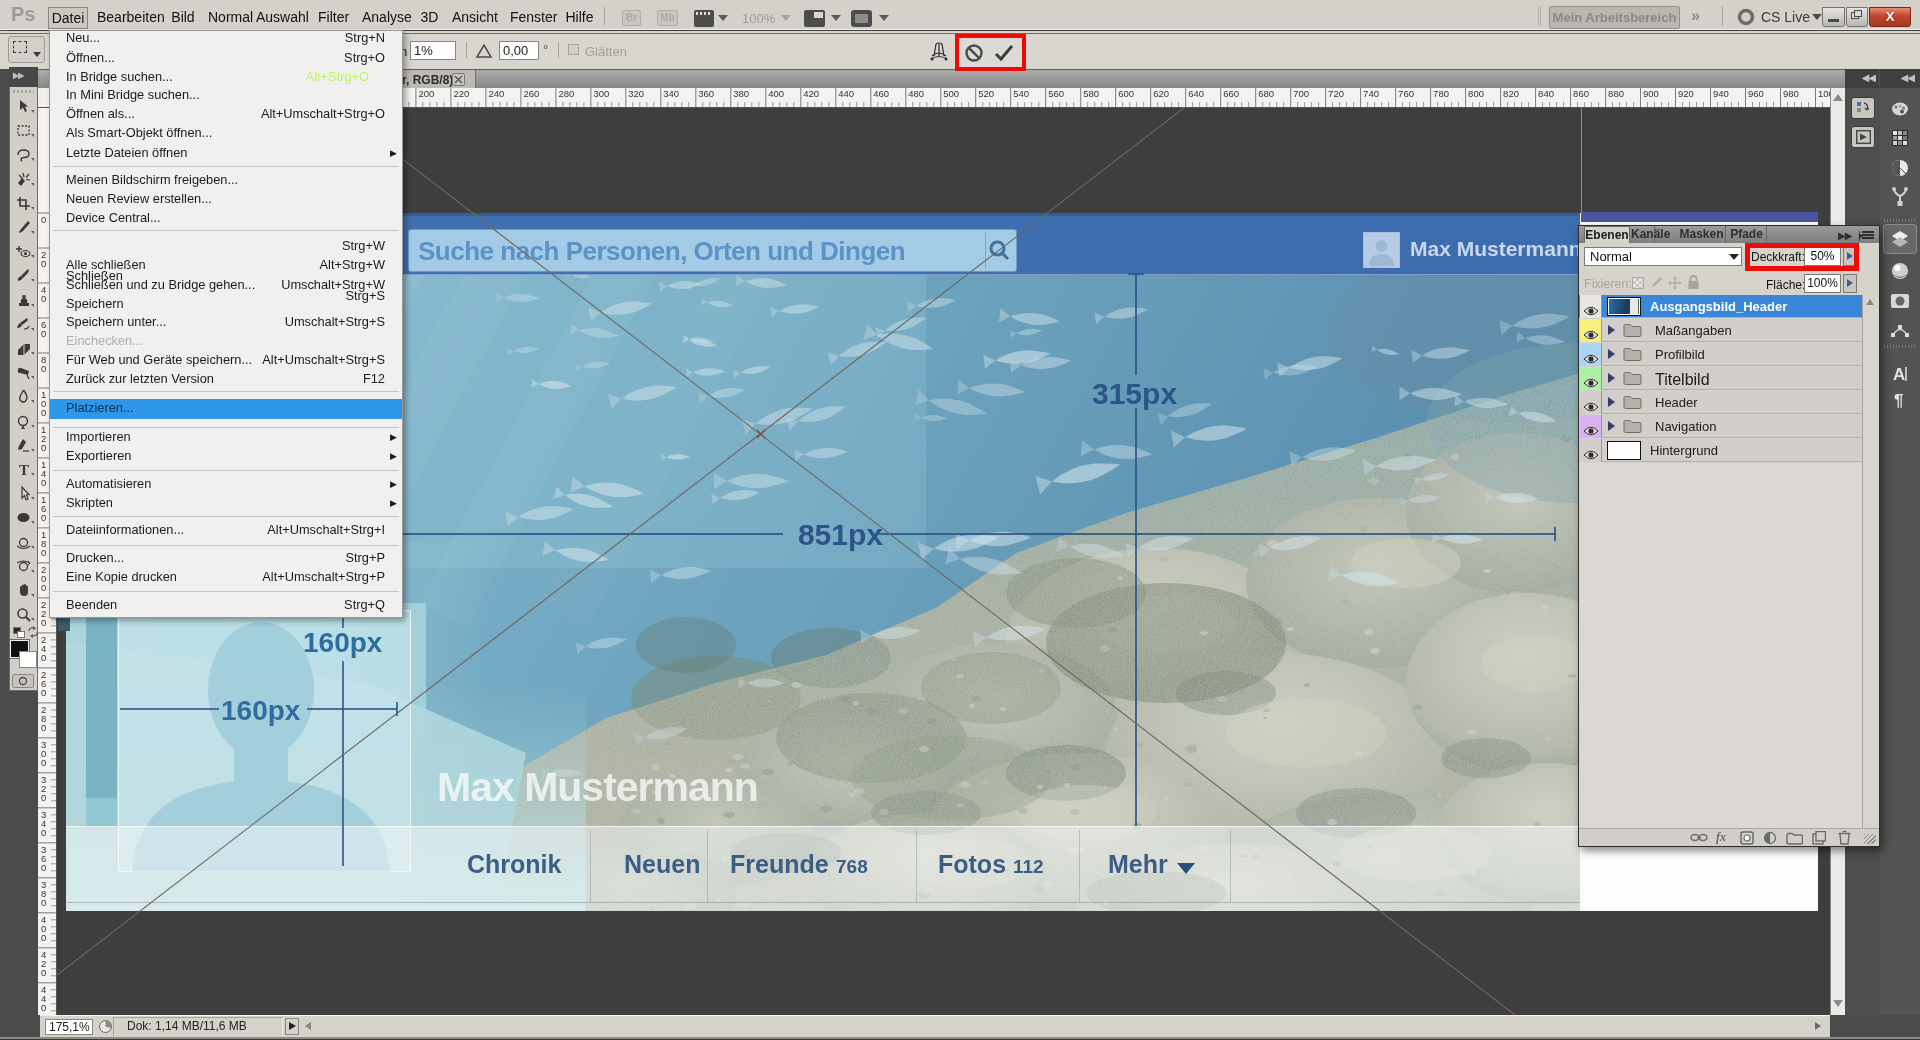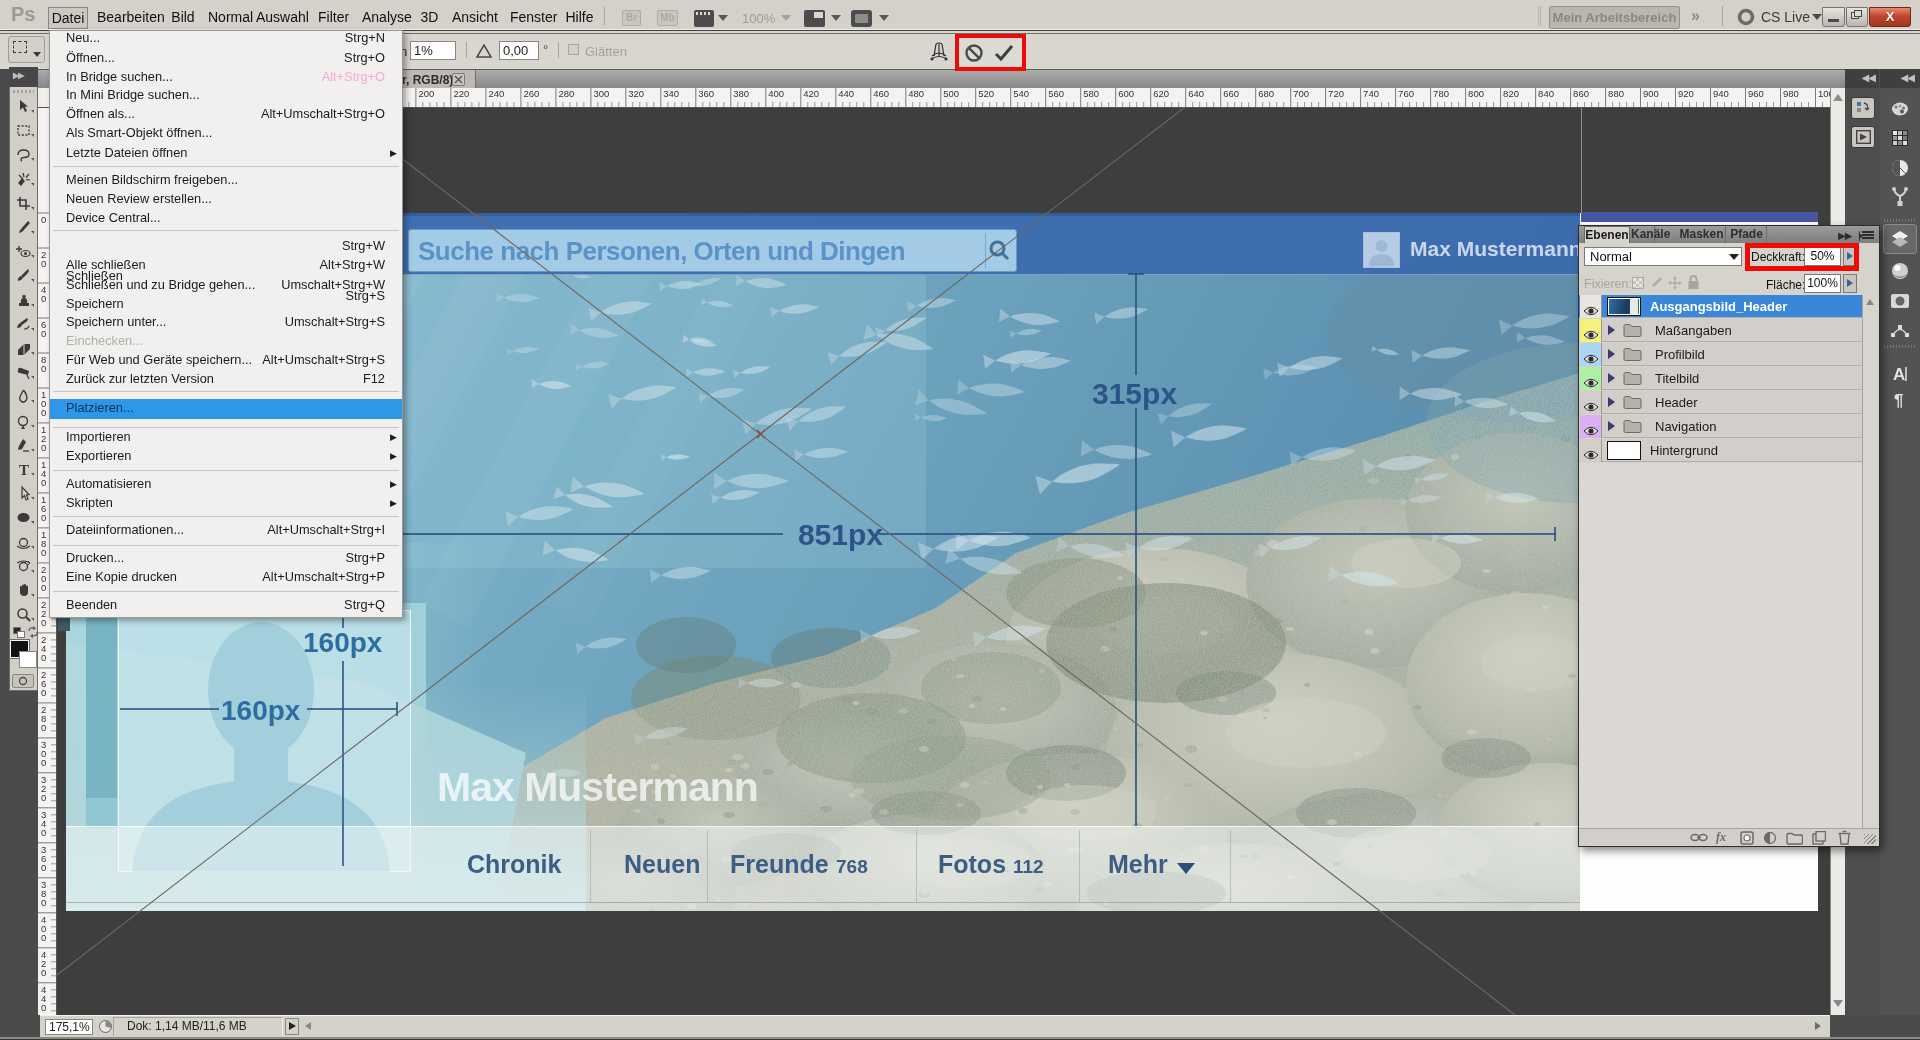--- a/index.html
+++ b/index.html
@@ -1476,21 +1476,21 @@
 <div class="a" style="left:1579px;top:367px;width:283px;height:23px;background:#d2cfca;border-bottom:1px solid #b2afaa;"></div>
 <div class="a" style="left:1580px;top:367px;width:22px;height:23px;background:#adf1a4;border-right:1px solid #9a978f;"></div>
 <div class="a" style="left:1583px;top:374px;"><svg width="16" height="10" viewBox="0 0 16 10">
       <path d="M1 5 Q8 -2.5 15 5 Q8 12.5 1 5 Z" fill="#e4e2de" stroke="#2a2a2a" stroke-width="1"></path>
       <circle cx="8" cy="5" r="2.6" fill="#2a2a2a"></circle>
     </svg></div>
 <div class="a" style="left:1608px;top:373px;width:0;height:0;border-top:5px solid transparent;border-bottom:5px solid transparent;border-left:7px solid #3a3a6e;"></div>
 <svg class="a" style="left:1623px;top:371px;" width="19" height="15" viewBox="0 0 19 15">
     <path d="M1 3 Q1 1.5 2.5 1.5 L7 1.5 L9 3.5 L16.5 3.5 Q18 3.5 18 5 L18 12 Q18 13.5 16.5 13.5 L2.5 13.5 Q1 13.5 1 12 Z" fill="#b5b1a9" stroke="#6e6b64" stroke-width="1"></path>
   </svg>
-<div class="a" style="left:1655px;top:371px;font-size:13px;color:#1a1a1a;">Titelbild</div>
+<div class="a" style="left:1655px;top:371px;font-size:16px;color:#1a1a1a;">Titelbild</div>
 <div class="a" style="left:1579px;top:391px;width:283px;height:23px;background:#d2cfca;border-bottom:1px solid #b2afaa;"></div>
 <div class="a" style="left:1580px;top:391px;width:22px;height:23px;background:#d2cfca;border-right:1px solid #9a978f;"></div>
 <div class="a" style="left:1583px;top:398px;"><svg width="16" height="10" viewBox="0 0 16 10">
       <path d="M1 5 Q8 -2.5 15 5 Q8 12.5 1 5 Z" fill="#e4e2de" stroke="#2a2a2a" stroke-width="1"></path>
       <circle cx="8" cy="5" r="2.6" fill="#2a2a2a"></circle>
     </svg></div>
 <div class="a" style="left:1608px;top:397px;width:0;height:0;border-top:5px solid transparent;border-bottom:5px solid transparent;border-left:7px solid #3a3a6e;"></div>
 <svg class="a" style="left:1623px;top:395px;" width="19" height="15" viewBox="0 0 19 15">
     <path d="M1 3 Q1 1.5 2.5 1.5 L7 1.5 L9 3.5 L16.5 3.5 Q18 3.5 18 5 L18 12 Q18 13.5 16.5 13.5 L2.5 13.5 Q1 13.5 1 12 Z" fill="#b5b1a9" stroke="#6e6b64" stroke-width="1"></path>
   </svg>
@@ -1554,21 +1554,21 @@
 <div class="a" style="left:53px;top:470px;width:346px;height:1px;background:#c5c4c2;"></div>
 <div class="a" style="left:53px;top:516px;width:346px;height:1px;background:#c5c4c2;"></div>
 <div class="a" style="left:53px;top:545px;width:346px;height:1px;background:#c5c4c2;"></div>
 <div class="a" style="left:53px;top:591px;width:346px;height:1px;background:#c5c4c2;"></div>
 <div class="a" style="left:50px;top:399px;width:352px;height:20px;background:#2f97e8;"></div>
 <div class="a" style="left:66px;top:30px;font-size:12.8px;color:#1a1a1a;">Neu...</div>
 <div class="a" style="left:60px;top:30px;width:325px;text-align:right;font-size:12.8px;color:#1a1a1a;">Strg+N</div>
 <div class="a" style="left:66px;top:50px;font-size:12.8px;color:#1a1a1a;">Öffnen...</div>
 <div class="a" style="left:60px;top:50px;width:325px;text-align:right;font-size:12.8px;color:#1a1a1a;">Strg+O</div>
 <div class="a" style="left:66px;top:69px;font-size:12.8px;color:#1a1a1a;">In Bridge suchen...</div>
-<div class="a" style="left:60px;top:69px;width:325px;text-align:right;font-size:12.8px;color:#f9a8d4;">Alt+Strg+O</div>
+<div class="a" style="left:44px;top:69px;width:325px;text-align:right;font-size:12.8px;color:#bef264;">Alt+Strg+O</div>
 <div class="a" style="left:66px;top:87px;font-size:12.8px;color:#1a1a1a;">In Mini Bridge suchen...</div>
 <div class="a" style="left:66px;top:106px;font-size:12.8px;color:#1a1a1a;">Öffnen als...</div>
 <div class="a" style="left:60px;top:106px;width:325px;text-align:right;font-size:12.8px;color:#1a1a1a;">Alt+Umschalt+Strg+O</div>
 <div class="a" style="left:66px;top:125px;font-size:12.8px;color:#1a1a1a;">Als Smart-Objekt öffnen...</div>
 <div class="a" style="left:66px;top:145px;font-size:12.8px;color:#1a1a1a;">Letzte Dateien öffnen</div>
 <div class="a" style="left:390px;top:148px;font-size:9px;color:#1a1a1a;">▶</div>
 <div class="a" style="left:66px;top:172px;font-size:12.8px;color:#1a1a1a;">Meinen Bildschirm freigeben...</div>
 <div class="a" style="left:66px;top:191px;font-size:12.8px;color:#1a1a1a;">Neuen Review erstellen...</div>
 <div class="a" style="left:66px;top:210px;font-size:12.8px;color:#1a1a1a;">Device Central...</div>
 <div class="a" style="left:66px;top:238px;font-size:12.8px;color:#1a1a1a;margin-top:30px;">Schließen</div>

